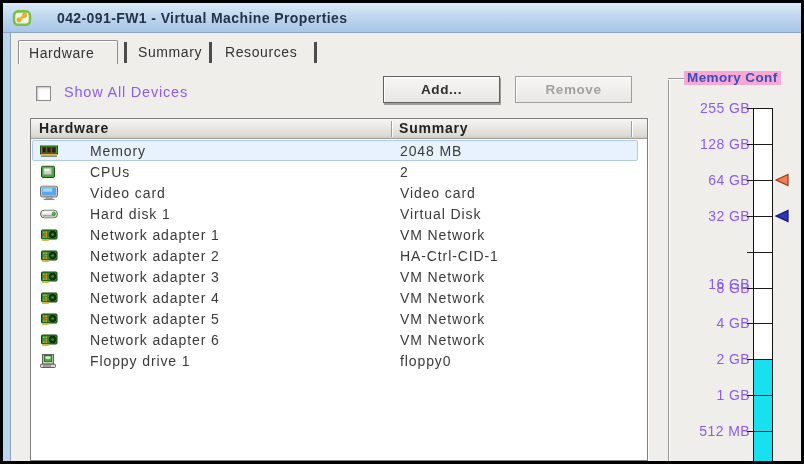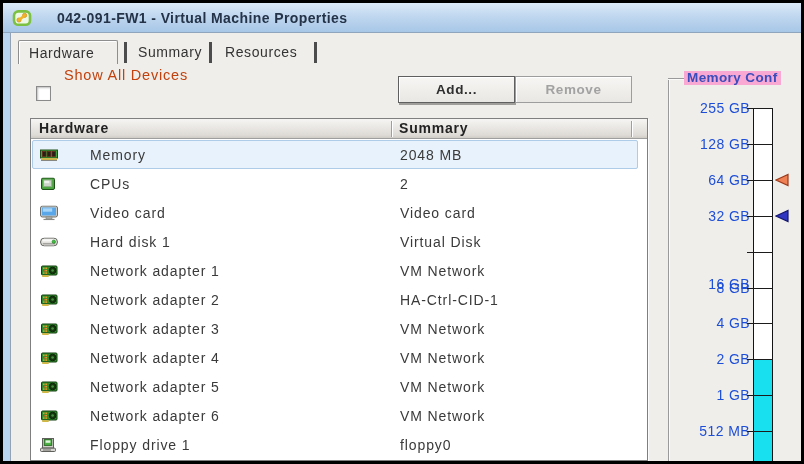--- a/index.html
+++ b/index.html
@@ -18,52 +18,52 @@
 
   
   .tab{position:absolute;top:7px;height:24px;font-size:14px;letter-spacing:.6px;color:#333;line-height:24px;}
   .tab.active{left:6px;width:100px;padding-left:10px;background:#f0eeea;border:1px solid #8e8e8e;border-bottom:none;
     box-shadow:inset 1px 1px 0 #fff;border-radius:2px 2px 0 0;}
   .tab-sep{position:absolute;top:9px;width:3px;height:21px;background:#4c4c4c;}
 
   
   .checkbox{position:absolute;left:24px;top:53px;width:15px;height:15px;background:#fff;border:1px solid #8a8a8a;
     box-shadow:inset 1px 1px 2px rgba(0,0,0,.25);}
-  .checkbox-label{position:absolute;left:52px;top:34px;font-size:14.5px;letter-spacing:.8px;color:#c2410c;}
+  .checkbox-label{position:absolute;left:52px;top:51px;font-size:14.5px;letter-spacing:.8px;color:#8b5cf6;}
   .btn{position:absolute;top:43px;width:117px;height:27px;font-size:13.5px;font-weight:600;letter-spacing:.6px;
     text-align:center;line-height:25px;background:linear-gradient(#f7f6f4,#e9e7e3);}
-  .btn.add{left:371px;color:#2e2e2e;border:1px solid #5f5f5f;box-shadow:inset 1px 1px 0 #fff,1px 2px 0 rgba(60,60,60,.45);margin-left:15px;}
+  .btn.add{left:371px;color:#2e2e2e;border:1px solid #5f5f5f;box-shadow:inset 1px 1px 0 #fff,1px 2px 0 rgba(60,60,60,.45);}
   .btn.remove{left:503px;color:#a2a2a2;border:1px solid #9d9d9d;box-shadow:inset 1px 1px 0 #fff;}
 
   
   .hw-table{position:absolute;left:18px;top:85px;width:618px;height:343px;background:#fff;
     border:1px solid #7f7f7f;box-shadow:1px 1px 0 #fcfcfc;}
   .hw-header{position:absolute;left:0;top:0;right:0;height:20px;
     background:linear-gradient(#f6f5f3,#dedbd6 85%,#cfccc6);border-bottom:1px solid #9e9e9e;}
   .hw-header .h-cell{position:absolute;top:0;height:20px;line-height:19px;font-size:14px;font-weight:600;letter-spacing:.8px;color:#222;}
   .h-cell.c1{left:8px;}
   .h-cell.c2{left:368px;}
   .h-div{position:absolute;top:2px;height:16px;width:1px;background:#9e9e9e;box-shadow:1px 0 0 #fff;}
   .hw-rows{position:absolute;left:0;top:21px;right:0;bottom:0;}
-  .hw-row{position:relative;height:29px;width:606px;margin-left:1px;border:1px solid transparent;border-radius:2px;}
+  .hw-row{position:relative;height:21px;width:606px;margin-left:1px;border:1px solid transparent;border-radius:2px;}
   .hw-row.selected{background:#e8f2fc;border-color:#aecbe8;}
   .hw-row .glyph{position:absolute;left:7px;top:50%;transform:translateY(-50%);display:none;line-height:0;}
   .hw-row .dev{position:absolute;left:57px;top:50%;transform:translateY(-50%);font-size:14px;letter-spacing:.9px;color:#3a3a3a;white-space:nowrap;}
   .hw-row .sum{position:absolute;left:367px;top:50%;transform:translateY(-50%);font-size:14px;letter-spacing:.9px;color:#3a3a3a;white-space:nowrap;}
 
   
   .mem-panel{position:absolute;left:656px;top:38px;right:0;bottom:0;overflow:hidden;}
   .mem-border-v{position:absolute;left:0;top:7px;bottom:0;width:1px;background:#9a9a9a;box-shadow:1px 0 0 #fbfbfa;}
   .mem-border-h{position:absolute;left:0;top:7px;width:22px;height:1px;background:#9a9a9a;box-shadow:0 1px 0 #fbfbfa;}
   .mem-title{position:absolute;left:16px;top:-1px;font-size:13.5px;font-weight:700;letter-spacing:.4px;color:#3a4dbb;
     background:#f9a8d4;padding:0 3px;white-space:nowrap;}
   .mem-track{position:absolute;left:85px;top:37px;width:20px;bottom:0;background:#fff;border:1px solid #141414;border-bottom:none;overflow:hidden;}
   .mem-fill{position:absolute;left:0;right:0;bottom:0;}
   .mem-tick{position:absolute;left:79px;width:26px;height:1px;background:#1b1b1b;}
-  .mem-label{position:absolute;left:10px;width:72px;height:16px;line-height:16px;text-align:right;font-size:14px;letter-spacing:.4px;color:#1d4ed8;white-space:nowrap;}
+  .mem-label{position:absolute;left:10px;width:72px;height:16px;line-height:16px;text-align:right;font-size:14px;letter-spacing:.4px;color:#8b5cf6;white-space:nowrap;}
   .mem-marker{position:absolute;left:107px;line-height:0;}
 </style>
 </head>
 <body>
 
 <div class="frame">
 
   <div class="titlebar">
     <span style="line-height:0;">
       <svg width="20" height="18" viewBox="0 0 20 18">

